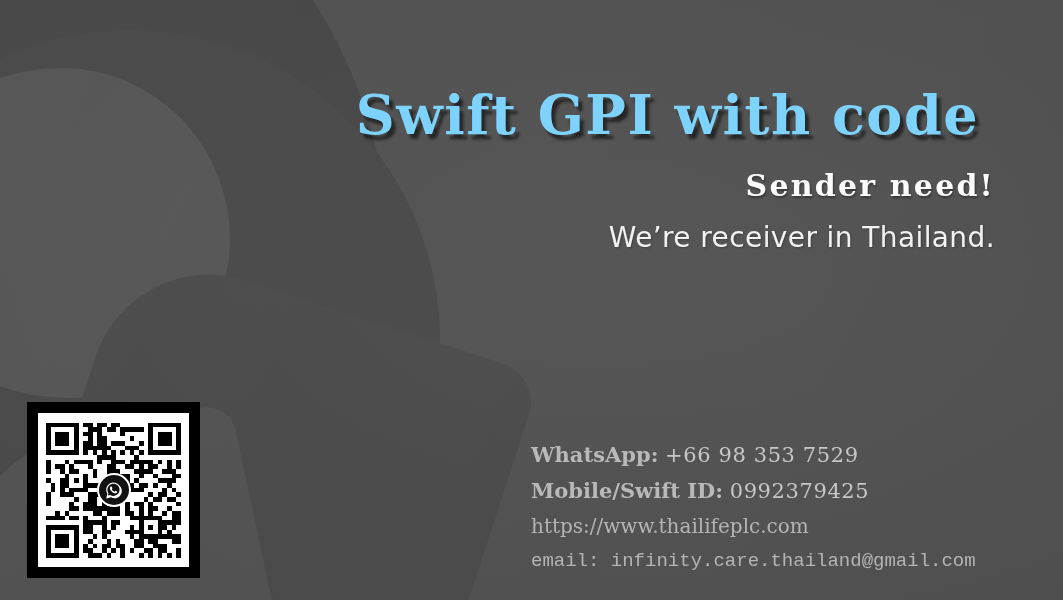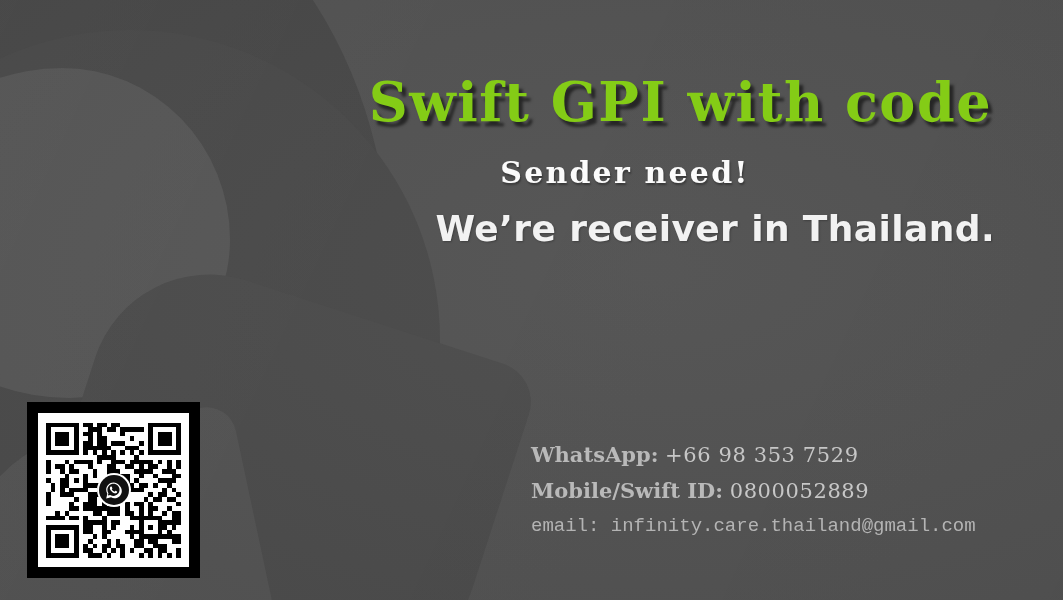--- a/index.html
+++ b/index.html
@@ -99,39 +99,38 @@
     top: 72px;
     text-align: right;
     width: 740px;
   }
   .title {
     font-family: "DejaVu Serif", serif;
     font-weight: bold;
     font-size: 54px;
     line-height: 1.0;
     letter-spacing: 1.5px;
-    color: #84cc16;
+    color: #7dd3fc;
     text-shadow: 4px 5px 3px rgba(0,0,0,0.55);
     white-space: nowrap;
-    margin: 3px;
+    margin: 16px;
   }
   .subtitle {
     font-family: "DejaVu Serif", serif;
     font-weight: bold;
     font-size: 30px;
     letter-spacing: 2.2px;
     color: #fbfbfb;
     margin: 26px 0 0 0;
     text-shadow: 1px 2px 2px rgba(0,0,0,0.35);
-    text-align: center;
   }
   .tagline {
     font-family: "DejaVu Sans", sans-serif;
-    font-weight: 700;
-    font-size: 36px;
+    font-weight: 400;
+    font-size: 28px;
     letter-spacing: 0.4px;
     color: #f2f2f2;
     margin: 18px 0 0 0;
     text-shadow: 1px 1px 2px rgba(0,0,0,0.25);
   }
 
   
   .contact-block {
     position: absolute;
     left: 531px;
@@ -229,22 +228,23 @@
     <div class="tagline">We’re receiver in Thailand.</div>
   </div>
 
   <div class="contact-block">
     <div class="contact-line">
       <span class="c-label">WhatsApp:</span>
       <span class="c-value">+66 98 353 7529</span>
     </div>
     <div class="contact-line">
       <span class="c-label">Mobile/Swift ID:</span>
-      <span class="c-value">0800052889</span>
+      <span class="c-value">0992379425</span>
     </div>
+    <div class="contact-line url">https://www.thailifeplc.com</div>
     <div class="contact-line email">email: infinity.care.thailand@gmail.com</div>
   </div>
 
   <div class="qr-frame">
     <div class="qr-inner">
       <div class="qr-matrix">
         <svg viewBox="0 0 29 29" shape-rendering="crispEdges" aria-hidden="true">
           <rect width="29" height="29" fill="#ffffff"></rect>
           <g fill="#000000" id="qr-modules">
               <rect x="0" y="0" width="1" height="1"></rect>

